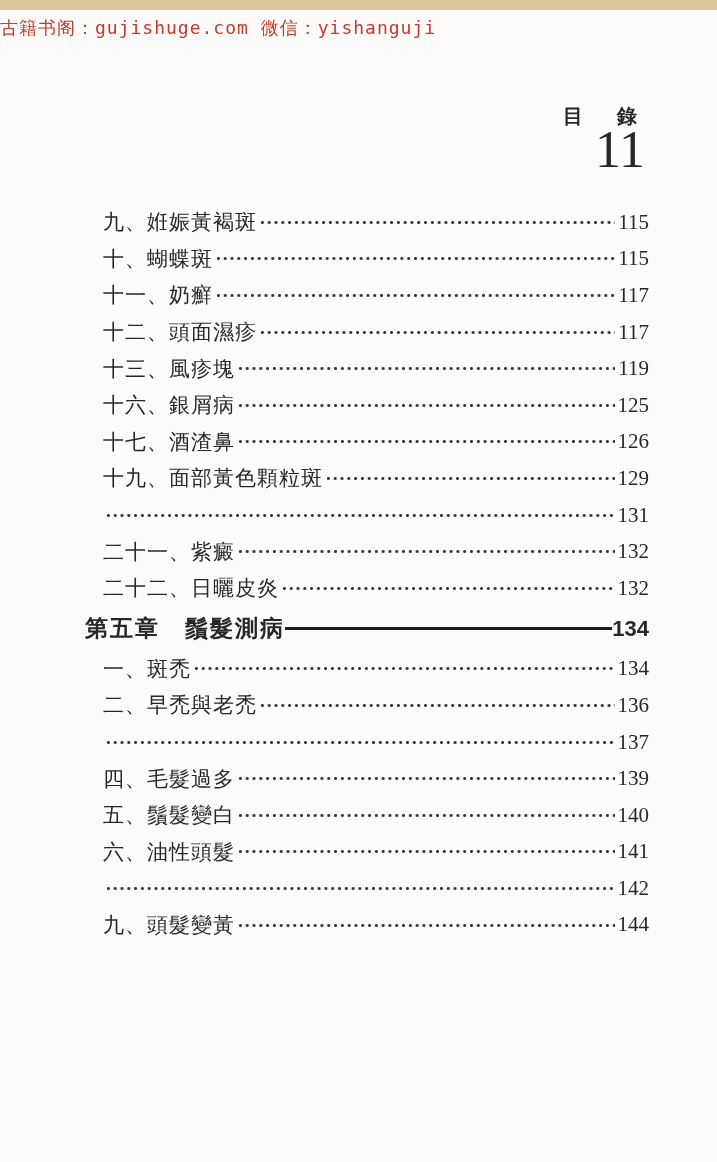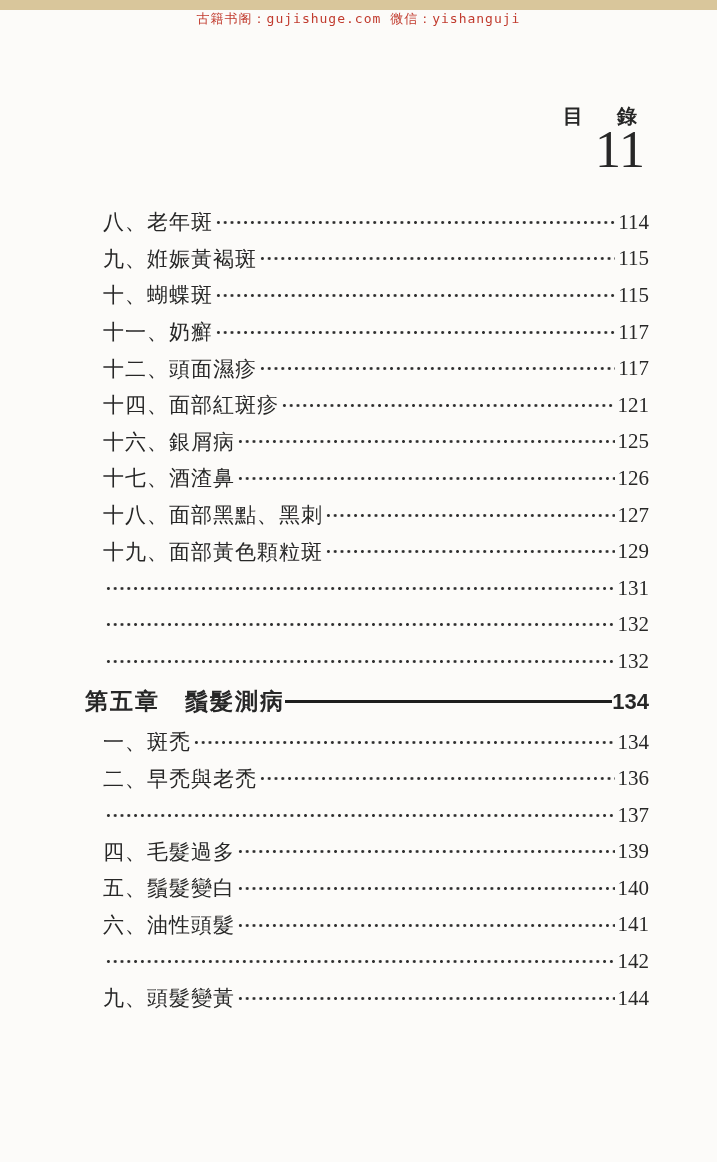--- a/index.html
+++ b/index.html
@@ -9,23 +9,23 @@
     position: relative;
     overflow: hidden;
     font-family: "Liberation Serif", "DejaVu Serif", serif;
     color: var(--ink, #272727);
   }
   .top-bar {
     width: 717px; height: 10px;
     background: var(--tan, #d9c69b);
   }
   .watermark {
-    text-align: center;
+    margin-top: 6px;
     font-family: "DejaVu Sans Mono", "Liberation Mono", monospace;
-    font-size: 13px;
+    font-size: 18px;
     letter-spacing: 1px;
     color: var(--red, #c13b2e);
   }
   .mulu-title {
     position: absolute;
     top: 103px; right: 80px;
     display: flex; gap: 34px;
     font-size: 20px;
     font-weight: bold;
     font-family: "Liberation Serif", "DejaVu Serif", serif;
@@ -97,25 +97,20 @@
 <div class="watermark">古籍书阁：gujishuge.com 微信：yishanguji</div>
 
 <div class="mulu-title">
   <span>目</span>
   <span>錄</span>
 </div>
 
 <div class="big-page-number">11</div>
 
 <div class="toc" id="toc">
-  <div class="row item">
-    <span class="label">八、老年斑</span>
-    <span class="leader"></span>
-    <span class="page">114</span>
-  </div>
 
   <div class="row item">
     <span class="label">九、姙娠黃褐斑</span>
     <span class="leader"></span>
     <span class="page">115</span>
   </div>
 
   <div class="row item">
     <span class="label">十、蝴蝶斑</span>
     <span class="leader"></span>
@@ -127,63 +122,60 @@
     <span class="leader"></span>
     <span class="page">117</span>
   </div>
 
   <div class="row item">
     <span class="label">十二、頭面濕疹</span>
     <span class="leader"></span>
     <span class="page">117</span>
   </div>
 
-
-  <div class="row item">
-    <span class="label">十四、面部紅斑疹</span>
-    <span class="leader"></span>
-    <span class="page">121</span>
-  </div>
+  <div class="row item">
+    <span class="label">十三、風疹塊</span>
+    <span class="leader"></span>
+    <span class="page">119</span>
+  </div>
+
 
 
   <div class="row item">
     <span class="label">十六、銀屑病</span>
     <span class="leader"></span>
     <span class="page">125</span>
   </div>
 
   <div class="row item">
     <span class="label">十七、酒渣鼻</span>
     <span class="leader"></span>
     <span class="page">126</span>
   </div>
 
-  <div class="row item">
-    <span class="label">十八、面部黑點、黑刺</span>
-    <span class="leader"></span>
-    <span class="page">127</span>
-  </div>
 
   <div class="row item">
     <span class="label">十九、面部黃色顆粒斑</span>
     <span class="leader"></span>
     <span class="page">129</span>
   </div>
 
   <div class="row item">
     <span class="leader"></span>
     <span class="page">131</span>
   </div>
 
   <div class="row item">
+    <span class="label">二十一、紫癜</span>
     <span class="leader"></span>
     <span class="page">132</span>
   </div>
 
   <div class="row item">
+    <span class="label">二十二、日曬皮炎</span>
     <span class="leader"></span>
     <span class="page">132</span>
   </div>
 
   <div class="row chapter">
     <span class="label">第五章　鬚髮測病</span>
     <span class="leader"></span>
     <span class="page">134</span>
   </div>
 

